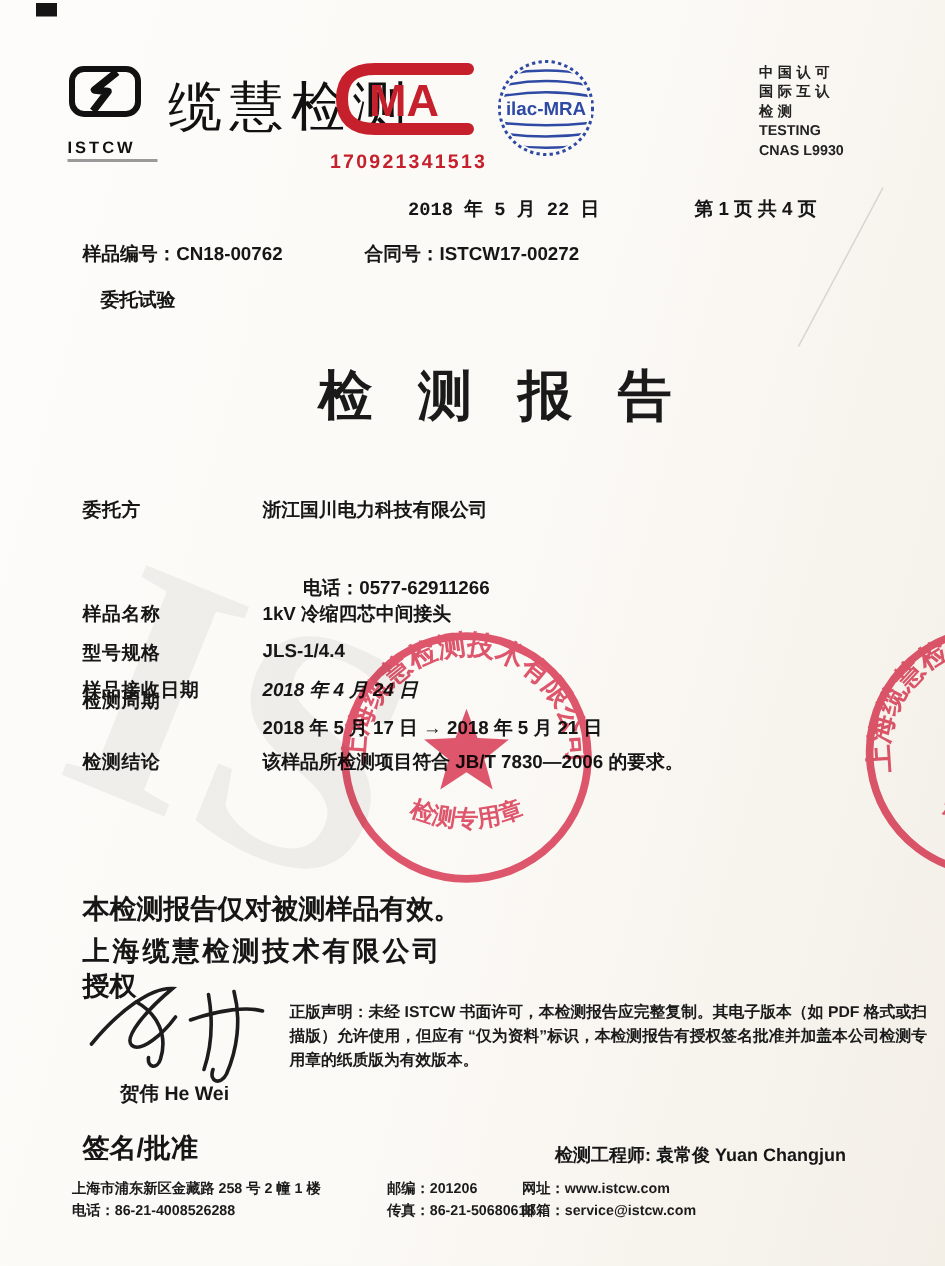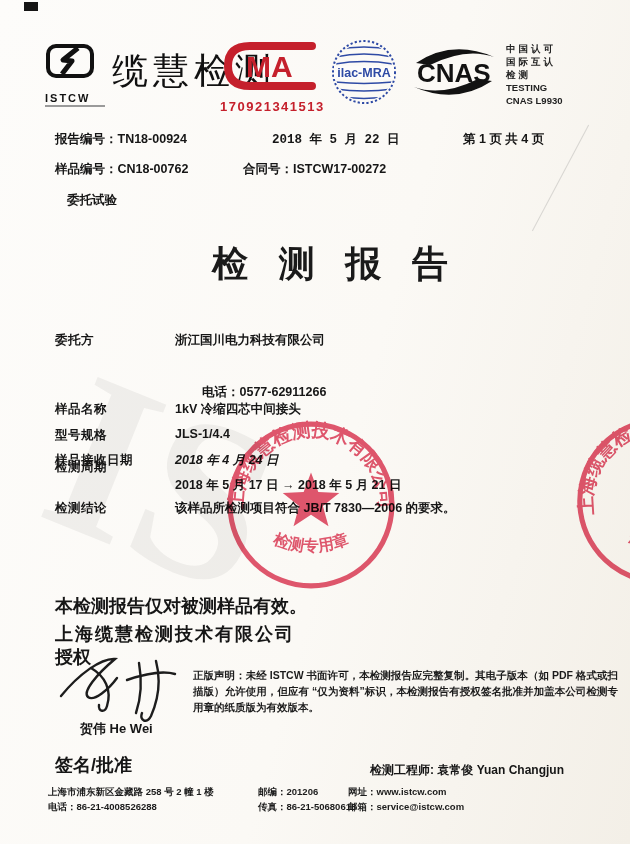--- a/index.html
+++ b/index.html
@@ -80,37 +80,29 @@
           <path d="M5,26 Q34,21 63,26"></path>
         <path d="M5,44 Q34,47 63,44"></path>
           <path d="M5,51 Q34,55 63,51"></path>
           <path d="M5,58 Q34,63 63,58"></path>
       </g>
       <rect x="4" y="28" width="60" height="13" fill="#fdfcfa"></rect>
       <text x="34" y="38.5" text-anchor="middle" font-size="12.5" font-weight="800" fill="#2e4aa5" font-family="Liberation Sans, sans-serif">ilac-MRA</text>
     </svg>
   </div>
 
-  <div class="abs" style="left:408px;top:45px;">
-    <svg width="92" height="54" viewBox="0 0 92 54">
-      <path d="M8,18 Q44,-6 86,12 Q58,2 22,20 Z" fill="#121212"></path>
-      <path d="M84,36 Q48,60 6,42 Q34,52 70,34 Z" fill="#121212"></path>
-      <text x="9" y="37" font-size="26" font-weight="900" fill="#121212" font-family="Liberation Sans, sans-serif">CNAS</text>
-    </svg>
-  </div>
 
   <div class="abs accred" style="left:506px;top:42px;">
     <div class="cn">中国认可</div>
     <div class="cn">国际互认</div>
     <div class="cn">检测</div>
     <div>TESTING</div>
     <div>CNAS L9930</div>
   </div>
 
-  <div class="abs meta" style="left:55px;top:131px;"><span>报告编号：</span><span>TN18-00924</span></div>
   <div class="abs meta" style="left:272px;top:131px;font-family:Liberation Mono, monospace;">2018 年 5 月 22 日</div>
   <div class="abs meta" style="left:463px;top:131px;">第 1 页 共 4 页</div>
 
   <div class="abs meta" style="left:55px;top:161px;"><span>样品编号：</span><span>CN18-00762</span></div>
   <div class="abs meta" style="left:243px;top:161px;"><span>合同号：</span><span>ISTCW17-00272</span></div>
 
   <div class="abs meta" style="left:55px;top:192px;margin-left:12px;">委托试验</div>
 
   <div class="abs title" style="left:0;top:240px;margin-left:15px;">检测报告</div>
 

